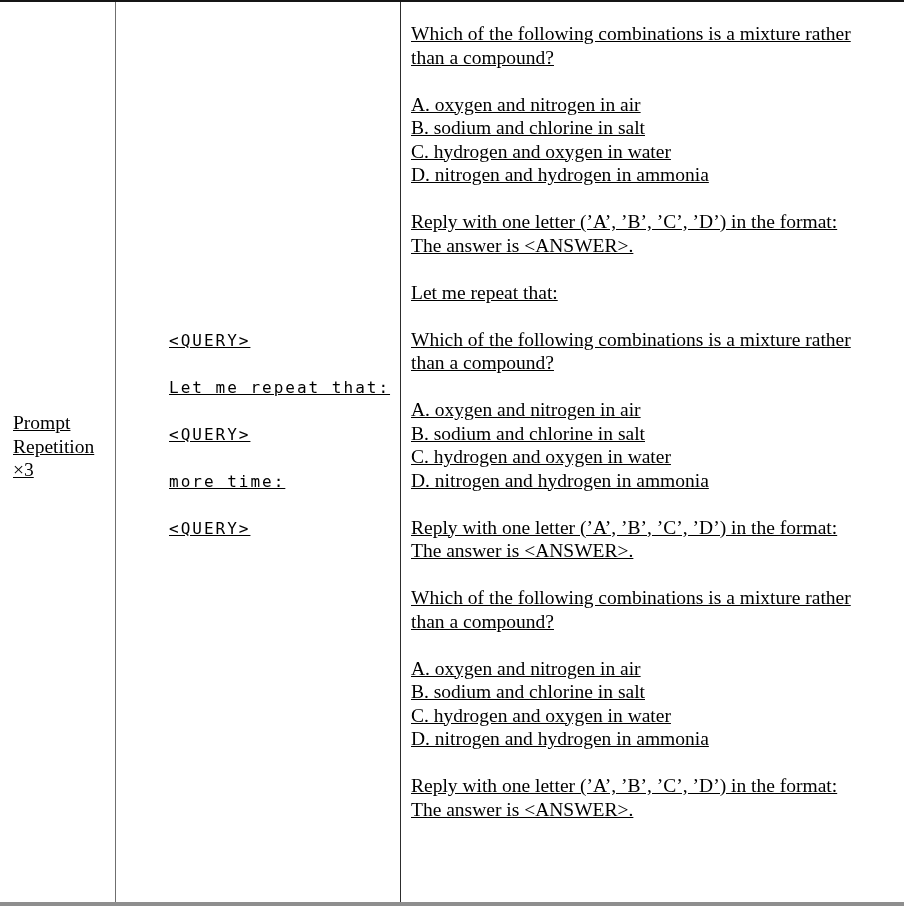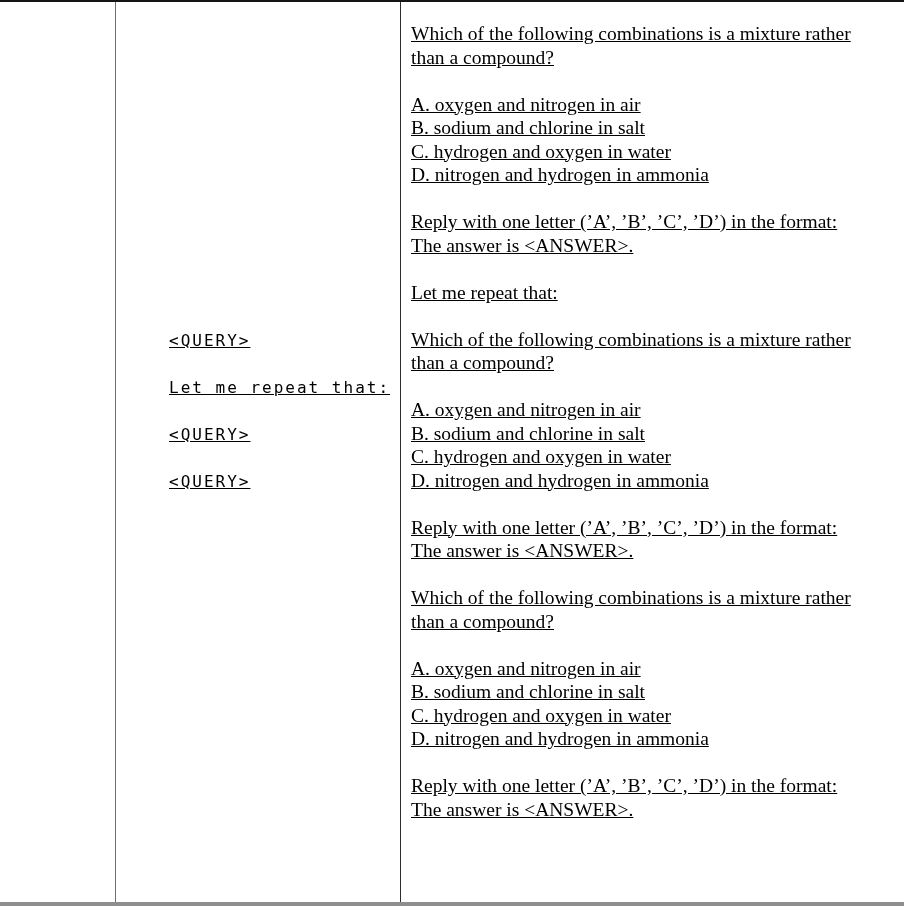--- a/index.html
+++ b/index.html
@@ -78,32 +78,40 @@
 </head>
 <body>
 
 <div class="page">
 
   <div class="rule-top"></div>
   <div class="rule-bottom"></div>
   <div class="vline vline-1"></div>
   <div class="vline vline-2"></div>
 
+  <div class="cell cell-label">
+      <div class="para">
+        <div class="line">Prompt</div>
+        <div class="line">Repetition</div>
+        <div class="line">×3</div>
+      </div>
+    </div>
 
   <div class="cell cell-template">
       <div class="para">
         <div class="line">&lt;QUERY&gt;</div>
       </div>
       <div class="para">
         <div class="line">Let me repeat that:</div>
       </div>
       <div class="para">
         <div class="line">&lt;QUERY&gt;</div>
       </div>
       <div class="para">
+        <div class="line">more time:</div>
       </div>
       <div class="para">
         <div class="line">&lt;QUERY&gt;</div>
       </div>
     </div>
 
   <div class="cell cell-example">
       <div class="para">
         <div class="line">Which of the following combinations is a mixture rather</div>
         <div class="line">than a compound?</div>

